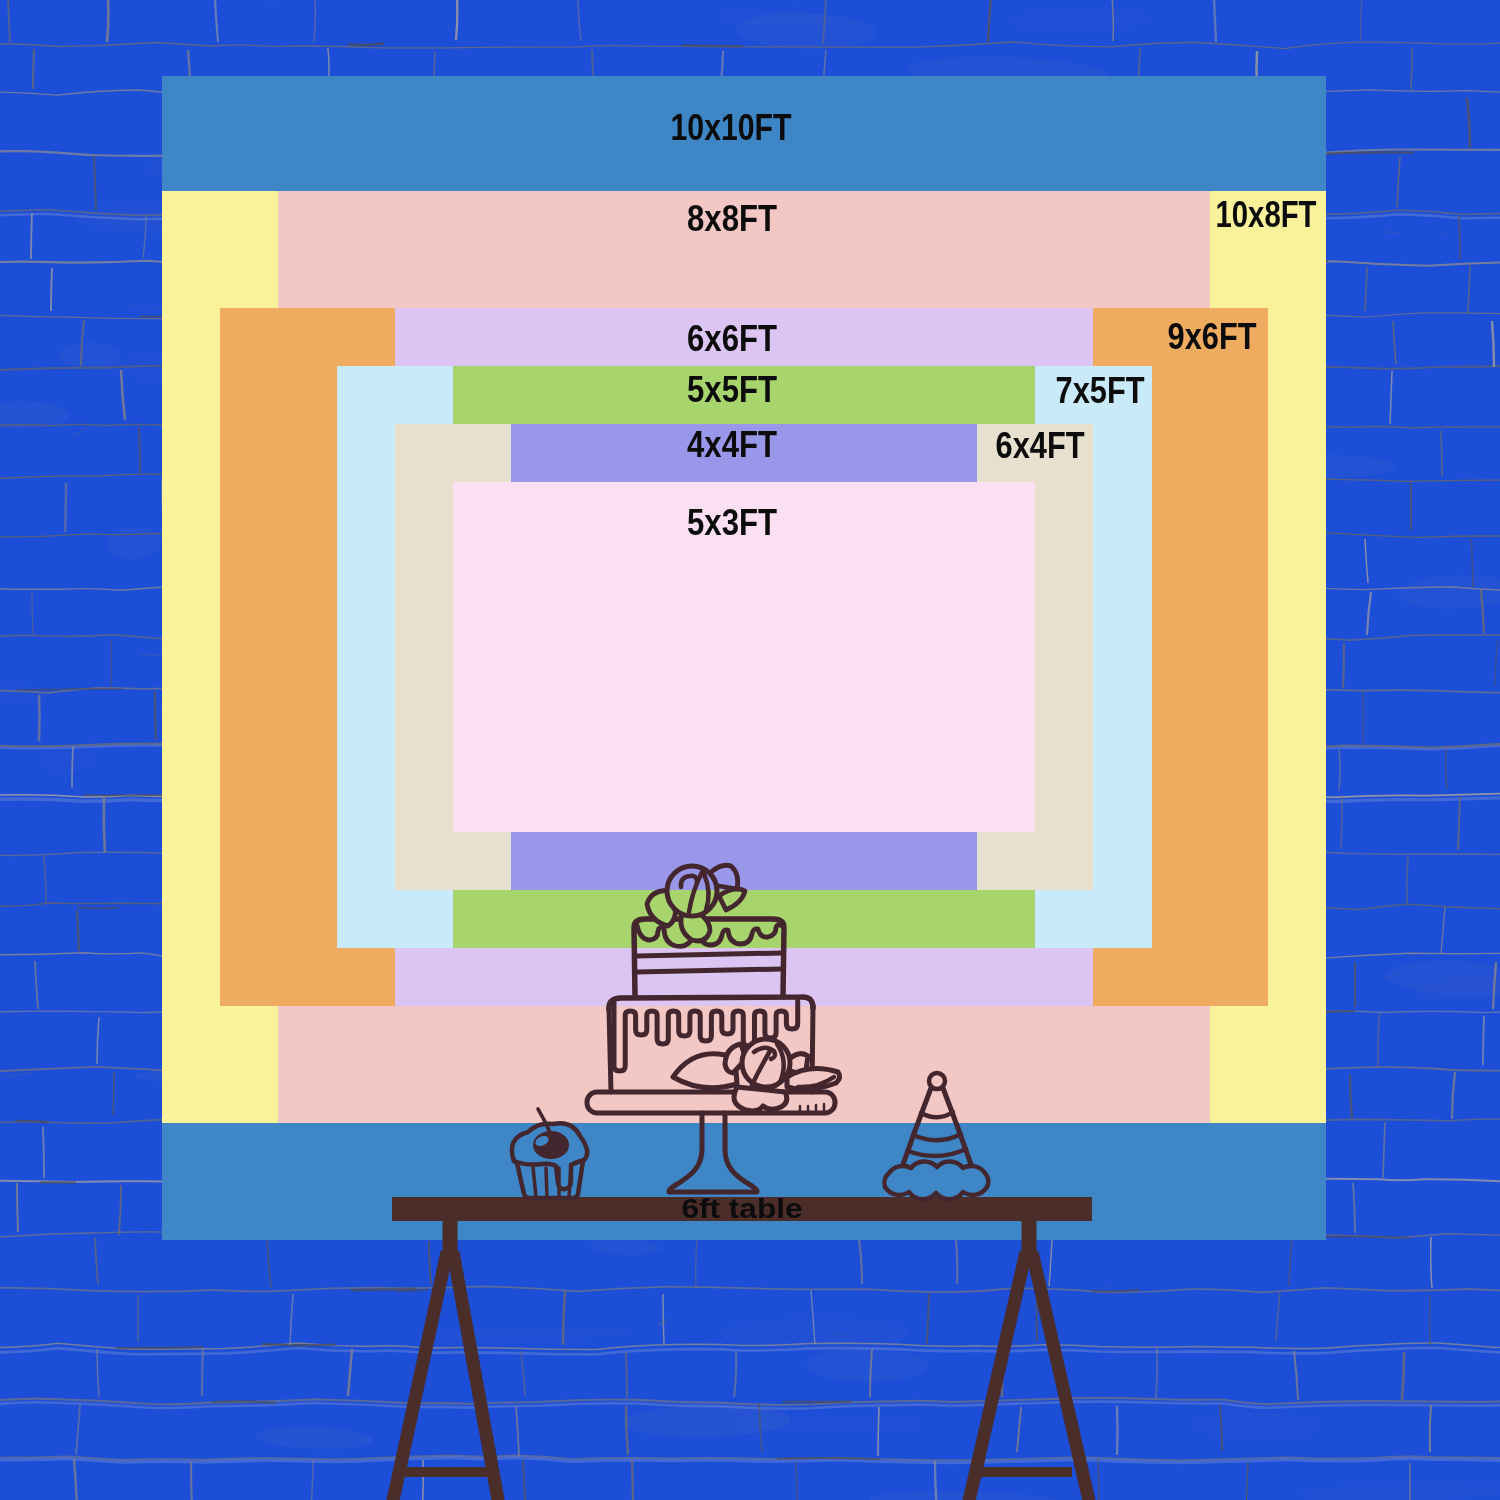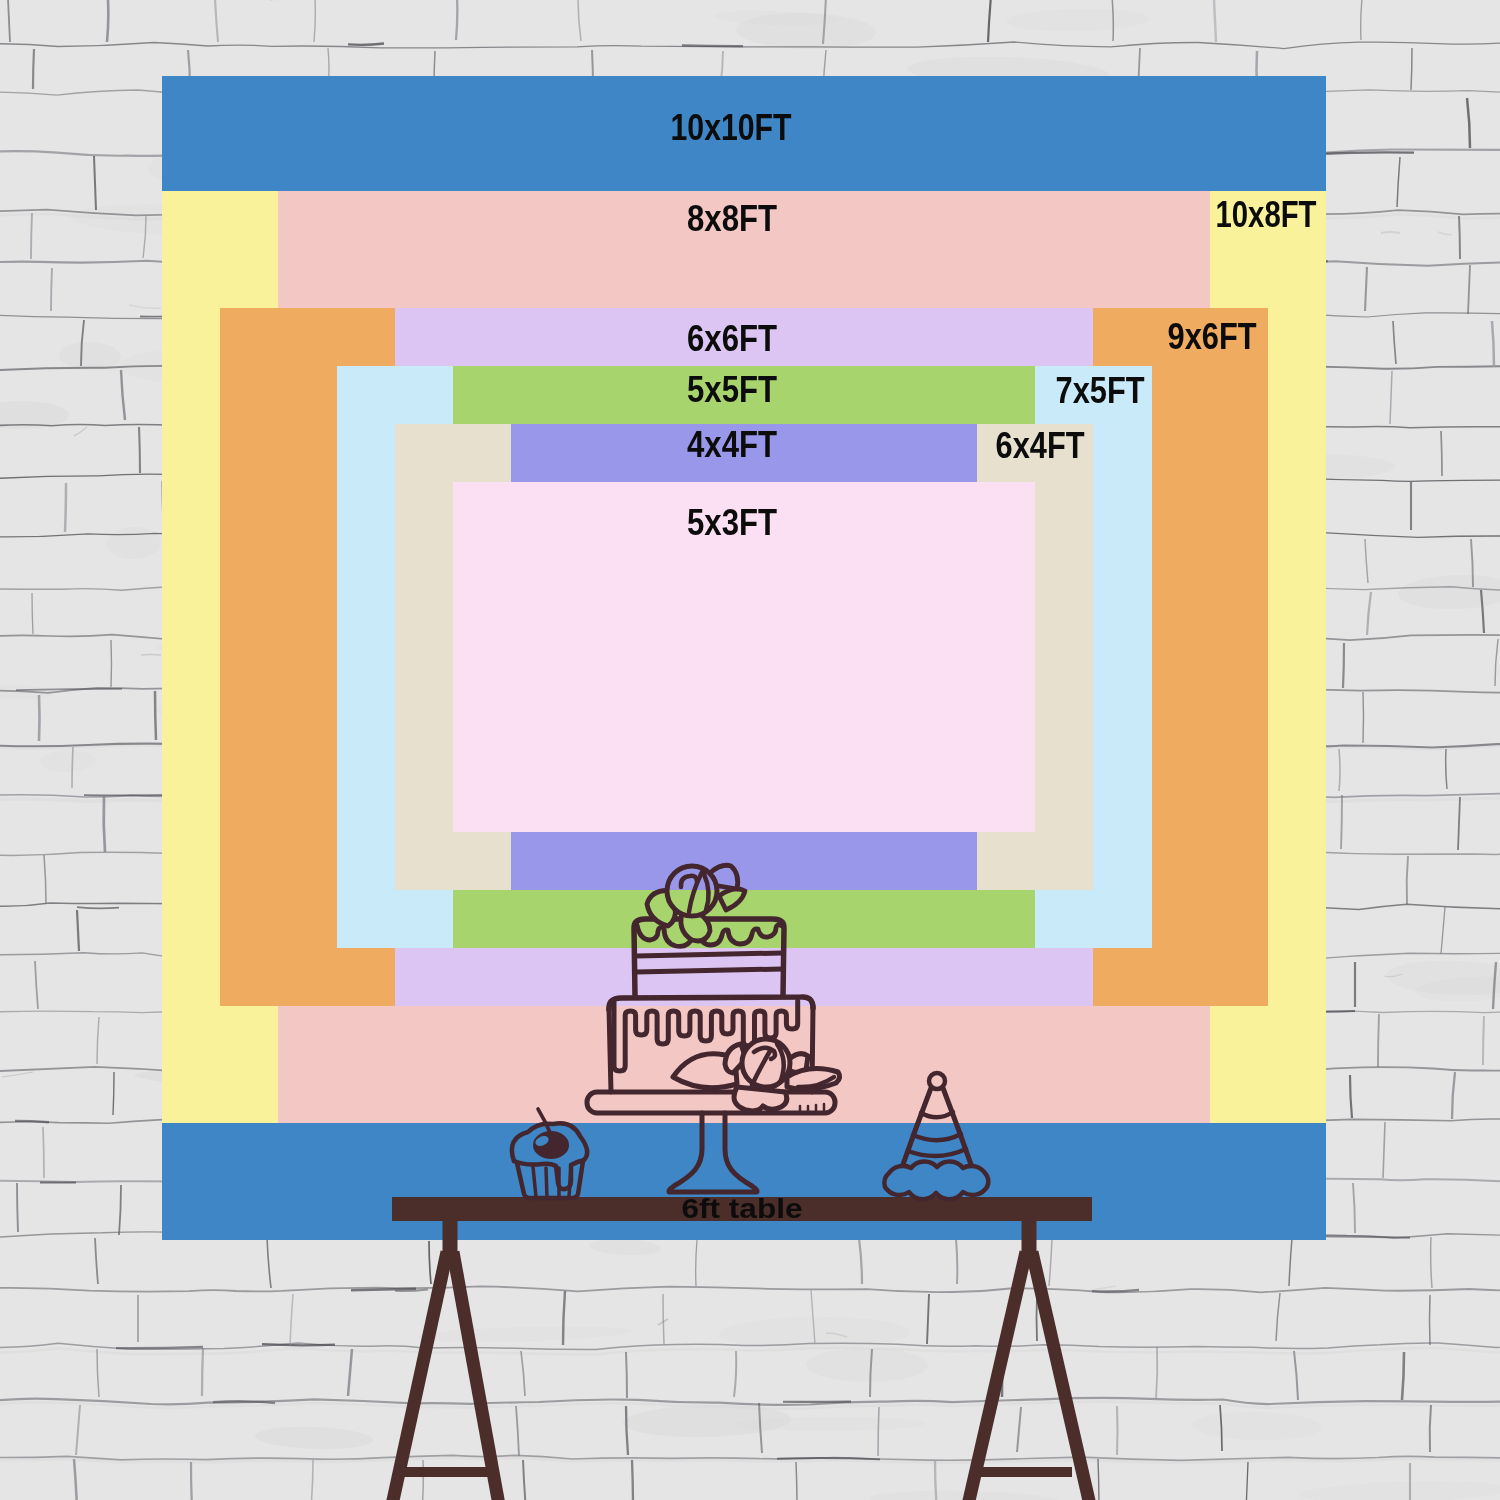--- a/index.html
+++ b/index.html
@@ -1,14 +1,14 @@
 <!DOCTYPE html>
 <html><head><meta charset="utf-8"><title>backdrop size chart</title><style>
 html,body{margin:0;padding:0}
-.page{position:relative;width:1500px;height:1500px;overflow:hidden;background:#e5e5e5}
+.page{position:relative;width:1500px;height:1500px;overflow:hidden;background:#1d4ed8}
 text{font-family:"Liberation Sans",sans-serif;font-weight:bold;fill:#0c0c0c}
 </style></head><body>
 <div class="page">
 <svg width="1500" height="1500" viewBox="0 0 1500 1500">
 <defs>
         <linearGradient id="roseband" x1="0" y1="860" x2="0" y2="916" gradientUnits="userSpaceOnUse">
           <stop offset="0.53" stop-color="#9997e9"></stop>
           <stop offset="0.53" stop-color="#a7d46c"></stop>
         </linearGradient>
       </defs>

